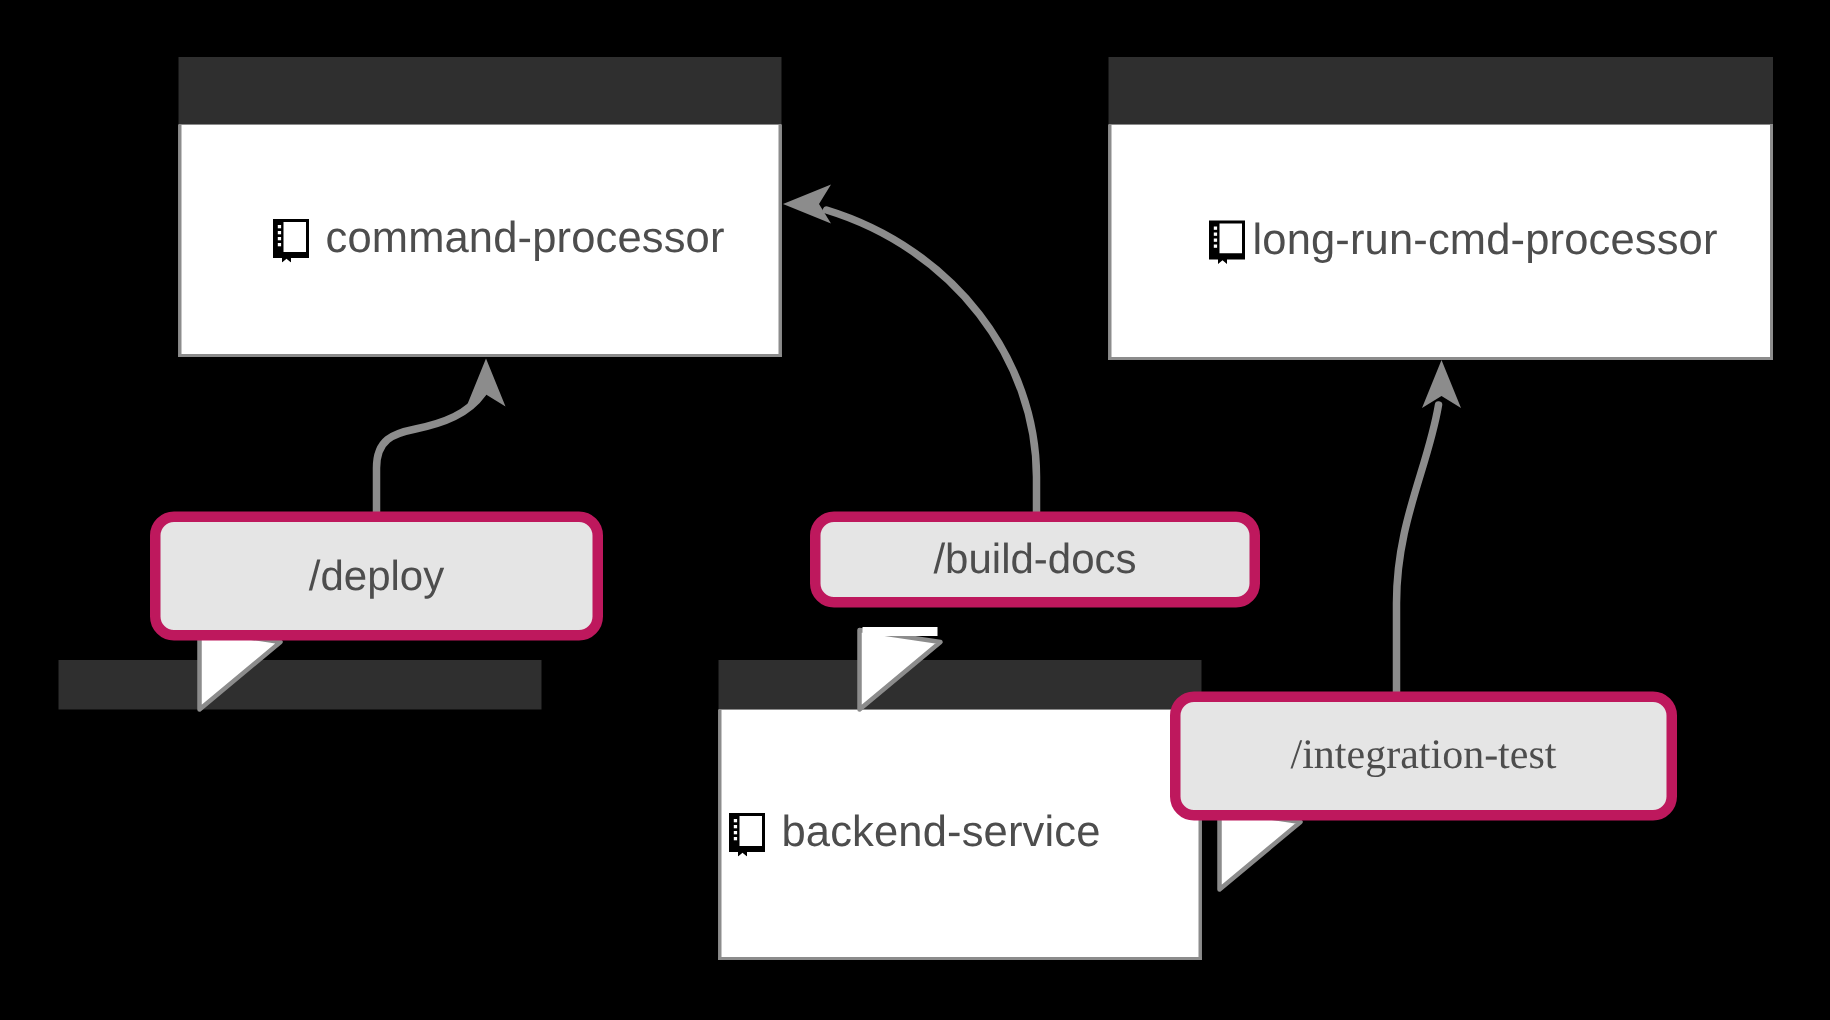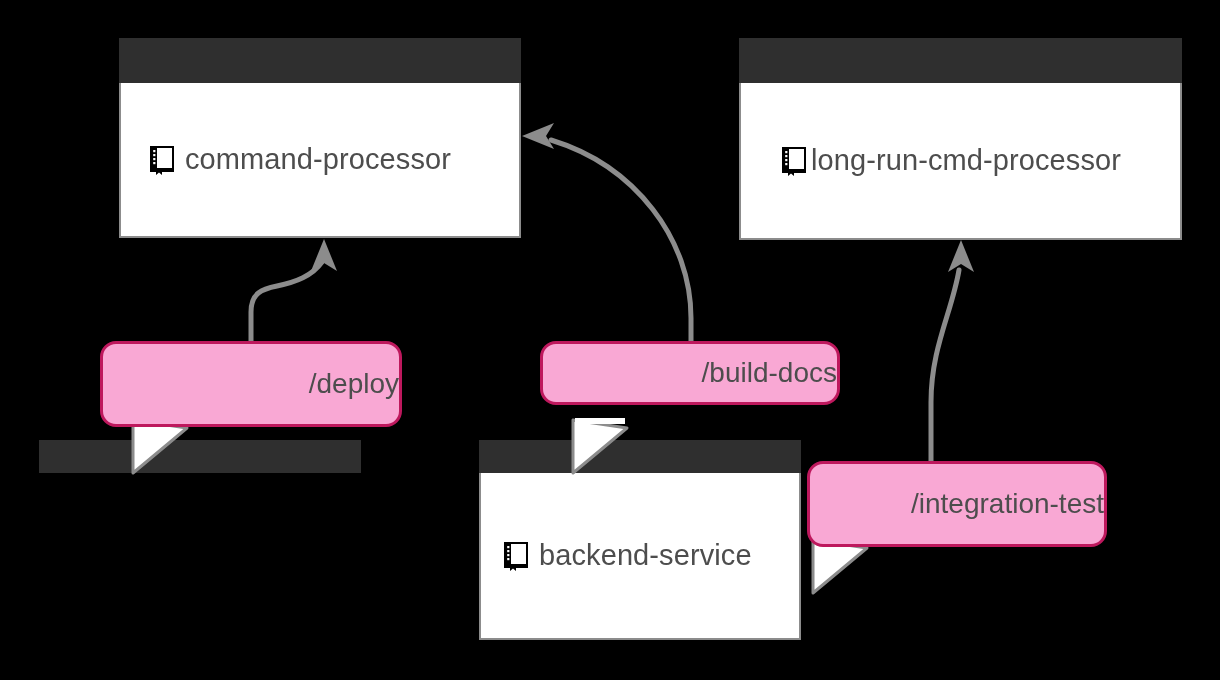--- a/index.html
+++ b/index.html
@@ -36,21 +36,21 @@
     border: 2px solid #8c8c8c;
     border-top: none;
     box-sizing: border-box;
     display: flex;
     align-items: center;
   }
   .node-row {
     display: flex;
     align-items: center;
     gap: 10px;
-    padding-left: 28px;
+    padding-left: 60px;
     width: 100%;
     box-sizing: border-box;
   }
   .node-label {
     font-size: 29px;
     color: #4d4d4d;
     letter-spacing: 0.1px;
     white-space: nowrap;
   }
 
@@ -59,26 +59,26 @@
     flex: 0 0 auto;
     width: 26px;
     height: 30px;
     display: block;
   }
 
   
   .bubble {
     position: absolute;
     box-sizing: border-box;
-    background: #f9a8d4;
-    border: 3px solid #be185d;
+    background: #e5e5e5;
+    border: 7px solid #be185d;
     border-radius: 16px;
     display: flex;
     align-items: center;
-    justify-content: flex-end;
+    justify-content: center;
   }
   .bubble-label {
     font-size: 28px;
     color: #4d4d4d;
     white-space: nowrap;
   }
   .bubble-tail {
     position: absolute;
     overflow: visible;
     pointer-events: none;
@@ -131,21 +131,21 @@
           <path d="M 7 25 L 7 30 L 10 27.5 L 13 30 L 13 25 Z" fill="#000000"></path>
         </svg>
         <span class="node-label">command-processor</span>
       </div>
     </div>
   </div>
 
   <div class="node" style="left:739px; top:38px; width:443px; height:202px;">
     <div class="node-header" style="height:45px;"></div>
     <div class="node-body" style="top:45px; height:157px;">
-      <div class="node-row" style="padding-left:40px; gap:4px;">
+      <div class="node-row" style="padding-left:64px; gap:4px;">
         <svg class="book-icon" viewBox="0 0 26 30" xmlns="http://www.w3.org/2000/svg">
           <rect x="1" y="1" width="24" height="24" fill="#000000"></rect>
           <rect x="8" y="3" width="15" height="20" fill="#ffffff"></rect>
           <rect x="4.2" y="5" width="2.2" height="2.2" fill="#ffffff"></rect>
           <rect x="4.2" y="9" width="2.2" height="2.2" fill="#ffffff"></rect>
           <rect x="4.2" y="13" width="2.2" height="2.2" fill="#ffffff"></rect>
           <rect x="4.2" y="17" width="2.2" height="2.2" fill="#ffffff"></rect>
           <rect x="1" y="23" width="24" height="4" fill="#000000"></rect>
           <path d="M 7 25 L 7 30 L 10 27.5 L 13 30 L 13 25 Z" fill="#000000"></path>
         </svg>
@@ -154,21 +154,21 @@
     </div>
   </div>
 
   <div class="node" style="left:39px; top:440px; width:322px; height:200px;">
     <div class="node-header" style="height:33px;"></div>
   </div>
 
   <div class="node" style="left:479px; top:440px; width:322px; height:200px;">
     <div class="node-header" style="height:33px;"></div>
     <div class="node-body" style="top:33px; height:167px;">
-      <div class="node-row" style="padding-left:22px;">
+      <div class="node-row" style="padding-left:4px;">
         <svg class="book-icon" viewBox="0 0 26 30" xmlns="http://www.w3.org/2000/svg">
           <rect x="1" y="1" width="24" height="24" fill="#000000"></rect>
           <rect x="8" y="3" width="15" height="20" fill="#ffffff"></rect>
           <rect x="4.2" y="5" width="2.2" height="2.2" fill="#ffffff"></rect>
           <rect x="4.2" y="9" width="2.2" height="2.2" fill="#ffffff"></rect>
           <rect x="4.2" y="13" width="2.2" height="2.2" fill="#ffffff"></rect>
           <rect x="4.2" y="17" width="2.2" height="2.2" fill="#ffffff"></rect>
           <rect x="1" y="23" width="24" height="4" fill="#000000"></rect>
           <path d="M 7 25 L 7 30 L 10 27.5 L 13 30 L 13 25 Z" fill="#000000"></path>
         </svg>
@@ -190,17 +190,17 @@
     <rect x="35" y="0" width="50" height="6" fill="#ffffff"></rect>
   </svg>
   <div class="bubble" style="left:540px; top:341px; width:300px; height:64px;">
     <span class="bubble-label">/build-docs</span>
   </div>
 
   <svg class="bubble-tail" style="left:780px; top:538px; width:180px; height:65px;" viewBox="0 0 180 65" xmlns="http://www.w3.org/2000/svg">
     <path d="M 33 2 L 33 55 L 87 10 Z" fill="#ffffff" stroke="#8c8c8c" stroke-width="3" stroke-linejoin="round"></path>
     <rect x="35" y="0" width="50" height="6" fill="#ffffff"></rect>
   </svg>
-  <div class="bubble" style="left:807px; top:461px; width:300px; height:86px;">
+  <div class="bubble" style="left:780px; top:461px; width:338px; height:86px;font-family:Liberation Serif, serif;">
     <span class="bubble-label">/integration-test</span>
   </div>
 
 </div>
 
 </body></html>

